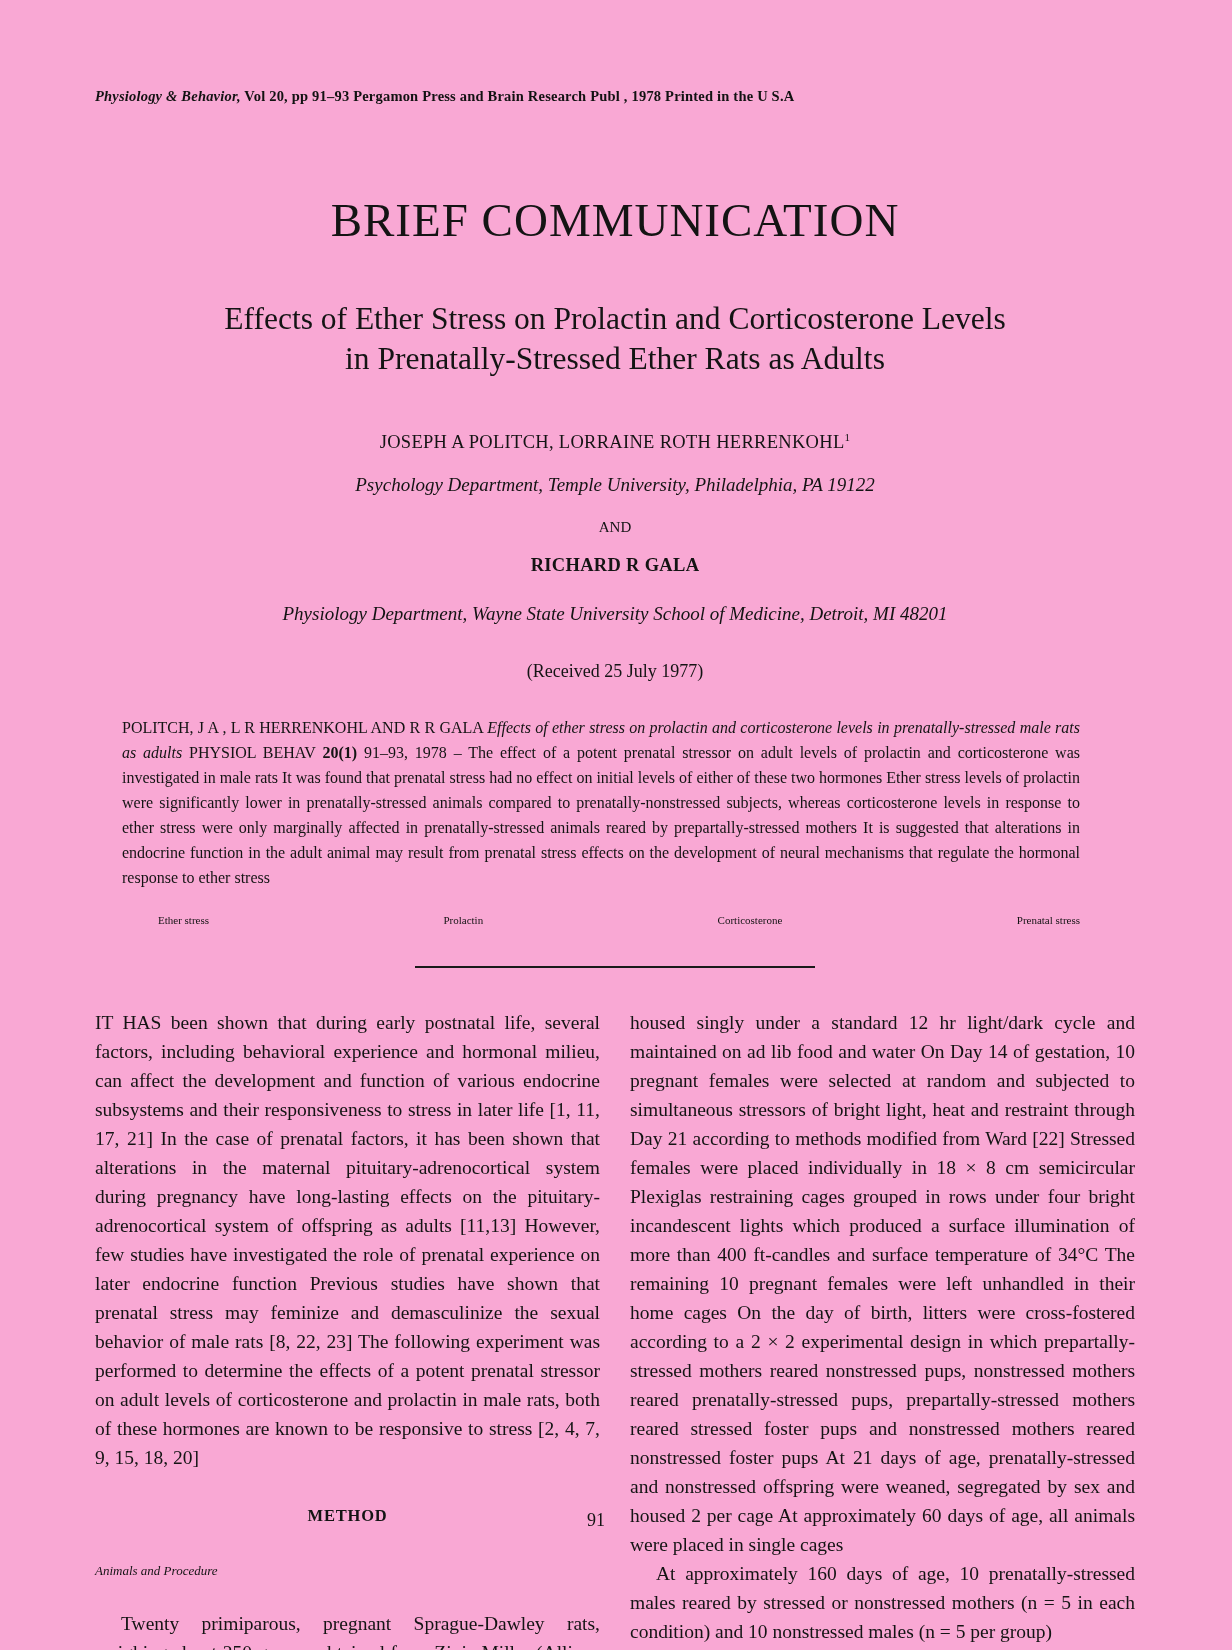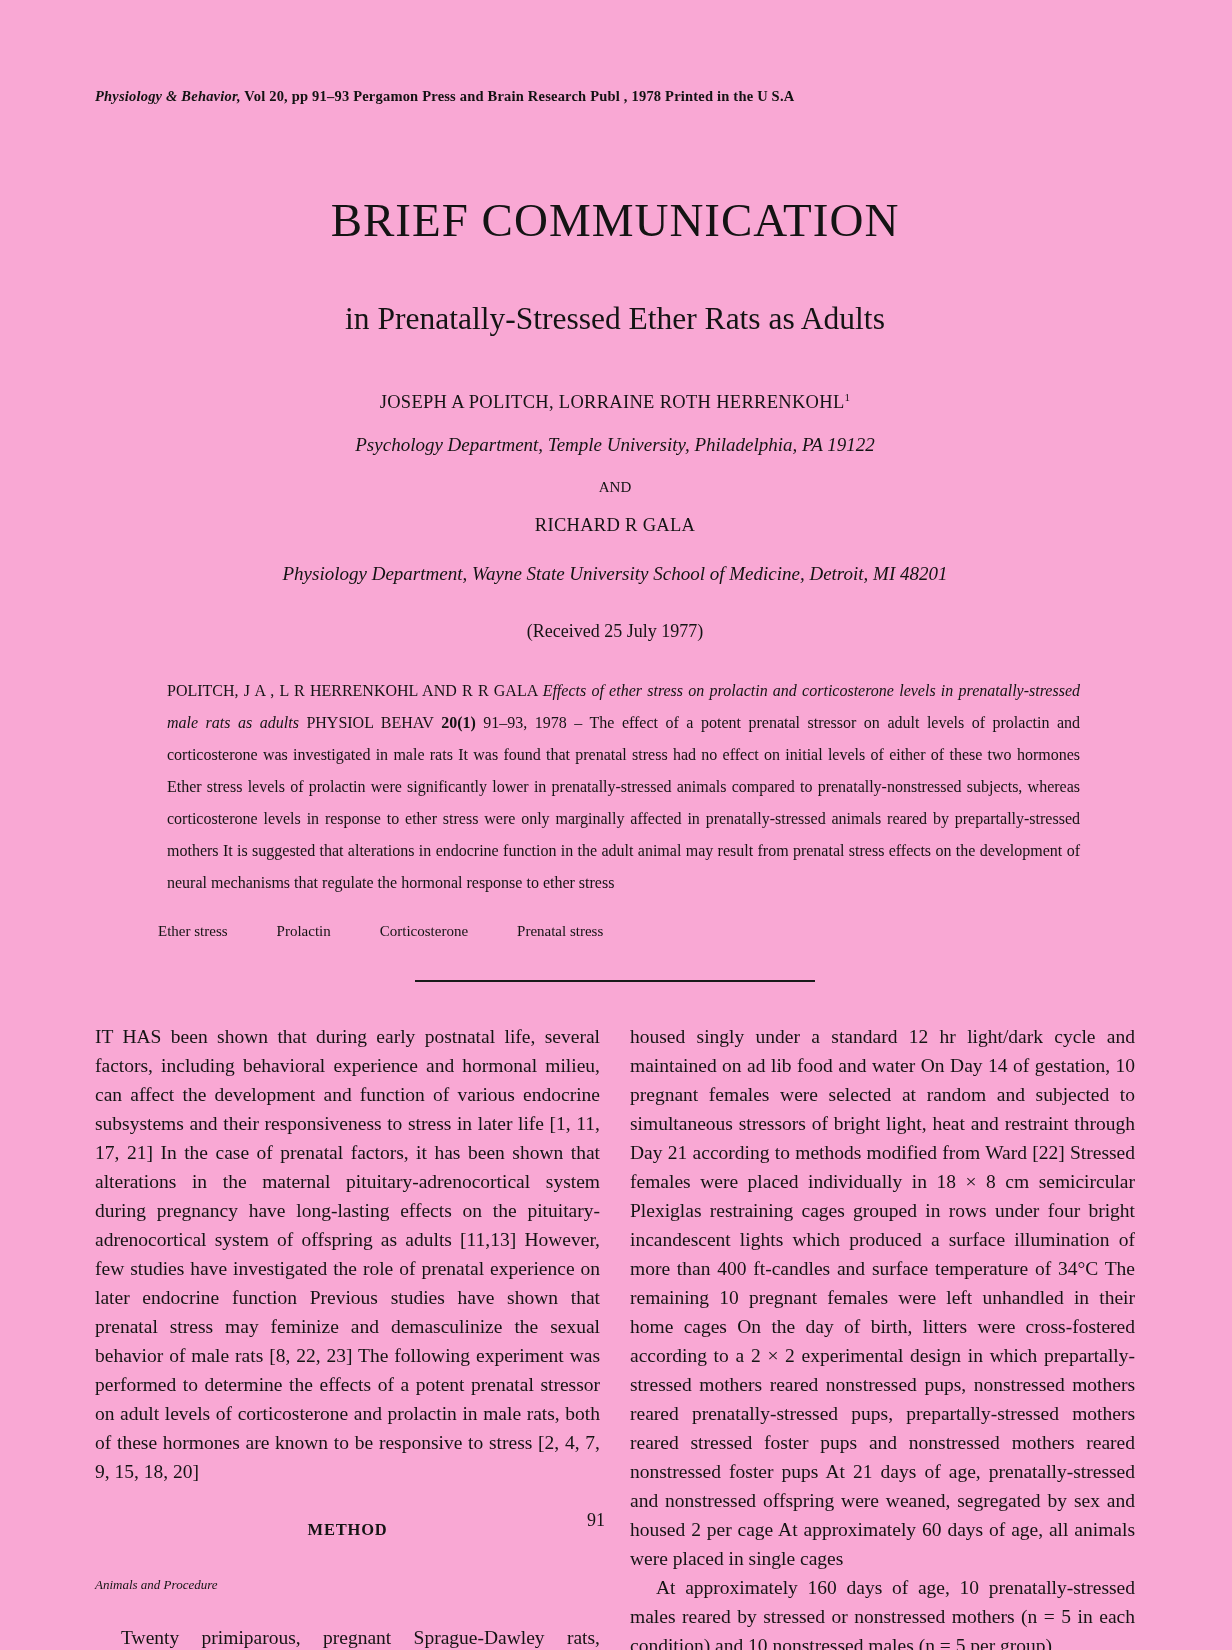--- a/index.html
+++ b/index.html
@@ -60,46 +60,48 @@
   .and-label {
     margin-top: 23px;
     text-align: center;
     font-size: 15px;
   }
   .author2 {
     margin-top: 19px;
     text-align: center;
     font-size: 18.5px;
     letter-spacing: 0.3px;
+    font-weight: bold;
   }
   .affiliation2 {
     margin-top: 27px;
     text-align: center;
     font-style: italic;
     font-size: 19px;
   }
   .received {
     margin-top: 36px;
     text-align: center;
     font-size: 18px;
   }
   
   .abstract {
-    margin: 33px 55px 0 72px;
+    margin: 33px 55px 0 27px;
     font-size: 16px;
-    line-height: 32px;
+    line-height: 25px;
     text-align: justify;
   }
   .abstract .cit-italic { font-style: italic; }
   .abstract .vol-bold { font-weight: bold; }
   .keywords {
     margin: 24px 55px 0 63px;
     display: flex;
     gap: 49px;
-    font-size: 15px;
+    font-size: 11px;
+    justify-content: space-between;
   }
   .divider-rule {
     width: 400px;
     height: 2px;
     background: #1a1a1a;
     margin: 40px auto 0 auto;
   }
   
   .columns {
     display: grid;
@@ -141,20 +143,21 @@
 <div class="page">
   <div class="content">
 
     <div class="journal-line">
       <span class="jname">Physiology &amp; Behavior,</span><span class="jrest"> Vol 20, pp 91–93 Pergamon Press and Brain Research Publ , 1978 Printed in the U S.A</span>
     </div>
 
     <div class="section-heading">BRIEF COMMUNICATION</div>
 
     <div class="article-title">
+      <div>Effects of Ether Stress on Prolactin and Corticosterone Levels</div>
       <div>in Prenatally-Stressed Ether Rats as Adults</div>
     </div>
 
     <div class="authors">
       <span>JOSEPH A POLITCH, LORRAINE ROTH HERRENKOHL</span><sup>1</sup>
     </div>
 
     <div class="affiliation">Psychology Department, Temple University, Philadelphia, PA 19122</div>
 
     <div class="and-label">AND</div>

